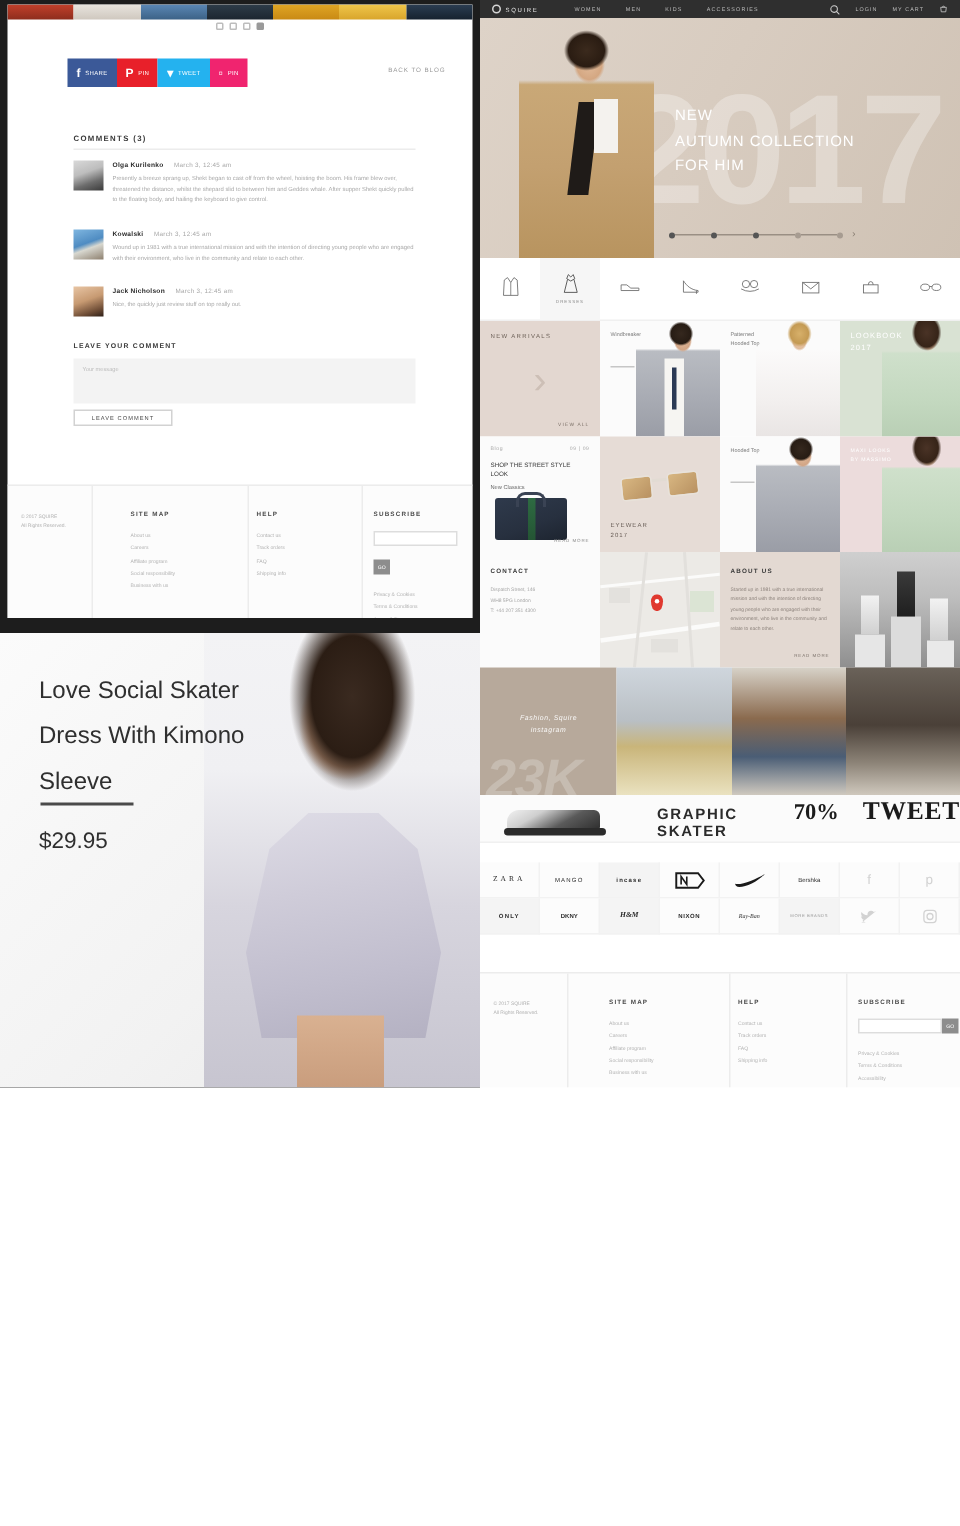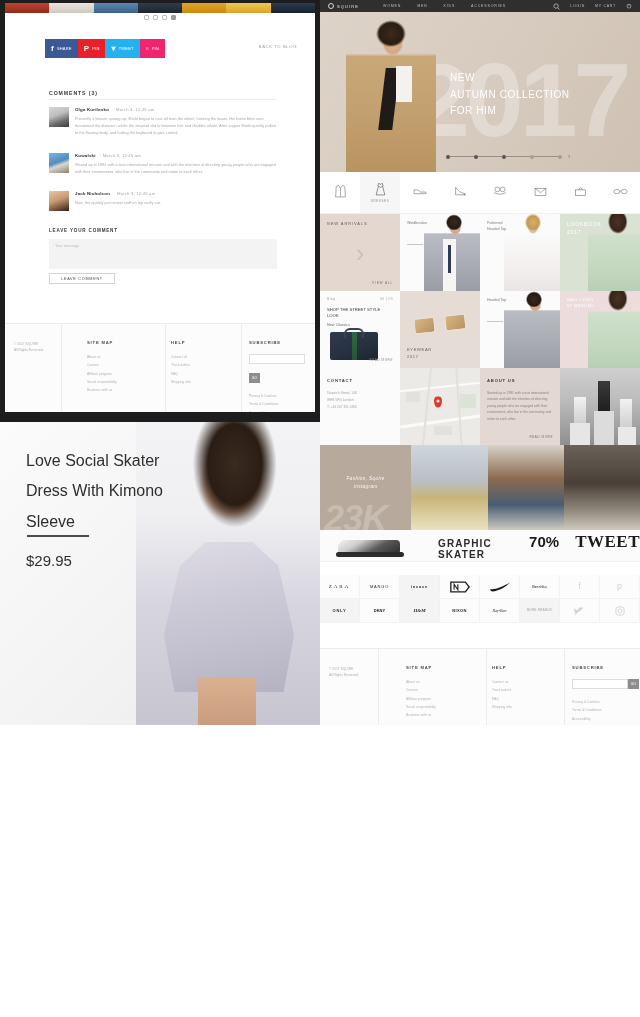--- a/index.html
+++ b/index.html
@@ -351,21 +351,21 @@
     position: absolute; left: 16px; top: 7px; width: 68px; height: 20px;
   }
   .sneaker .sole { position: absolute; left: 0; bottom: 0; width: 68px; height: 5px; background: #2b2b2b; border-radius: 3px; }
   .sneaker .body {
     position: absolute; left: 2px; bottom: 4px; width: 62px; height: 13px;
     background: linear-gradient(150deg,#f2f2f2 0%,#cfcfcf 30%,#5a5a5a 62%,#2e2e2e 100%);
     border-radius: 8px 4px 2px 2px;
   }
   .sale-text { margin-left: 118px; display: flex; align-items: baseline; gap: 16px; }
   .sale-kicker { font-size: 10px; letter-spacing: 1.1px; color: #2b2b2b; font-weight: bold; }
-  .sale-pct { font-family: Liberation Sans, sans-serif; font-size: 15px; color: #1b1b1b; font-weight: bold; }
+  .sale-pct { font-family: Liberation Serif, serif; font-size: 15px; color: #1b1b1b; font-weight: bold; }
   .sale-word { font-family: "Liberation Serif", serif; font-size: 17px; letter-spacing: .5px; color: #1b1b1b; font-weight: bold; }
 
   .brands { position: absolute; left: 0; width: 320px; display: flex; flex-wrap: wrap; }
   .brand-cell {
     width: 40px; height: 24px; display: flex; align-items: center; justify-content: center;
     background: #fcfcfc; border-right: 1px solid #f2f2f2; border-bottom: 1px solid #f2f2f2;
   }
   .brand-cell.alt { background: #f4f4f4; }
   .brand-cell .bt { font-size: 5px; letter-spacing: 1.4px; color: #2b2b2b; }
   .brand-cell .bt.small { font-size: 4px; letter-spacing: .8px; }

